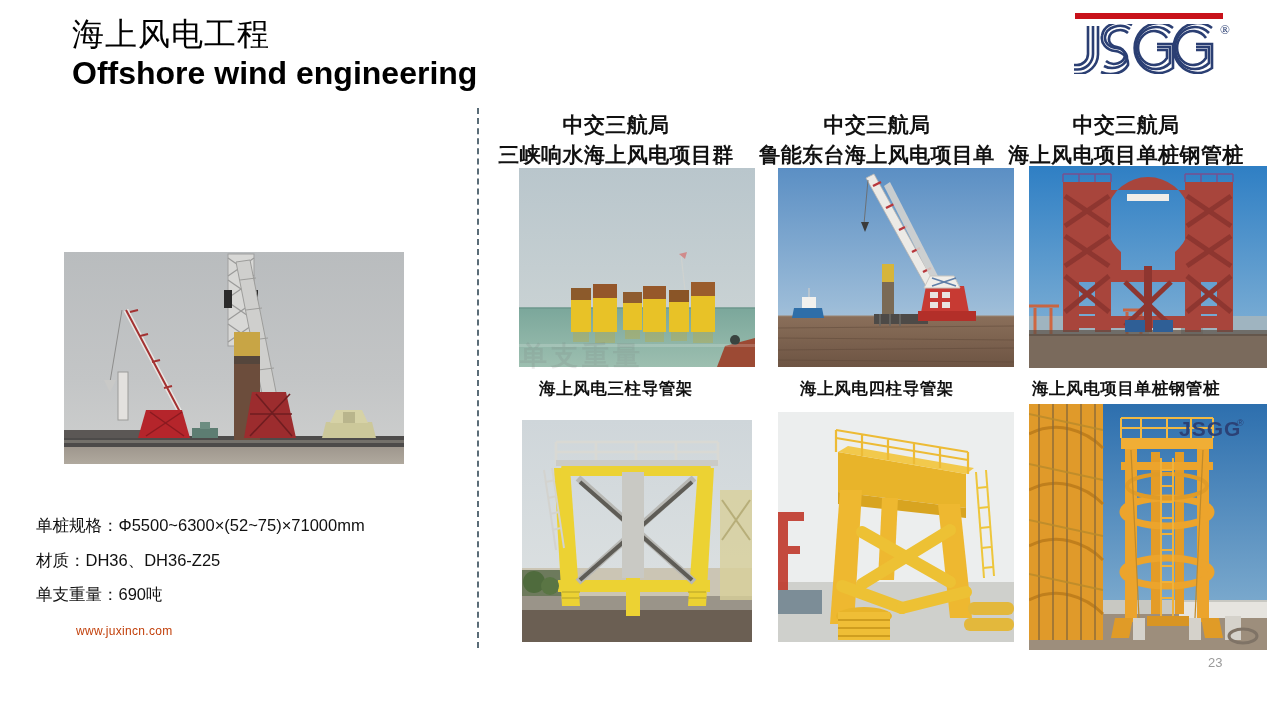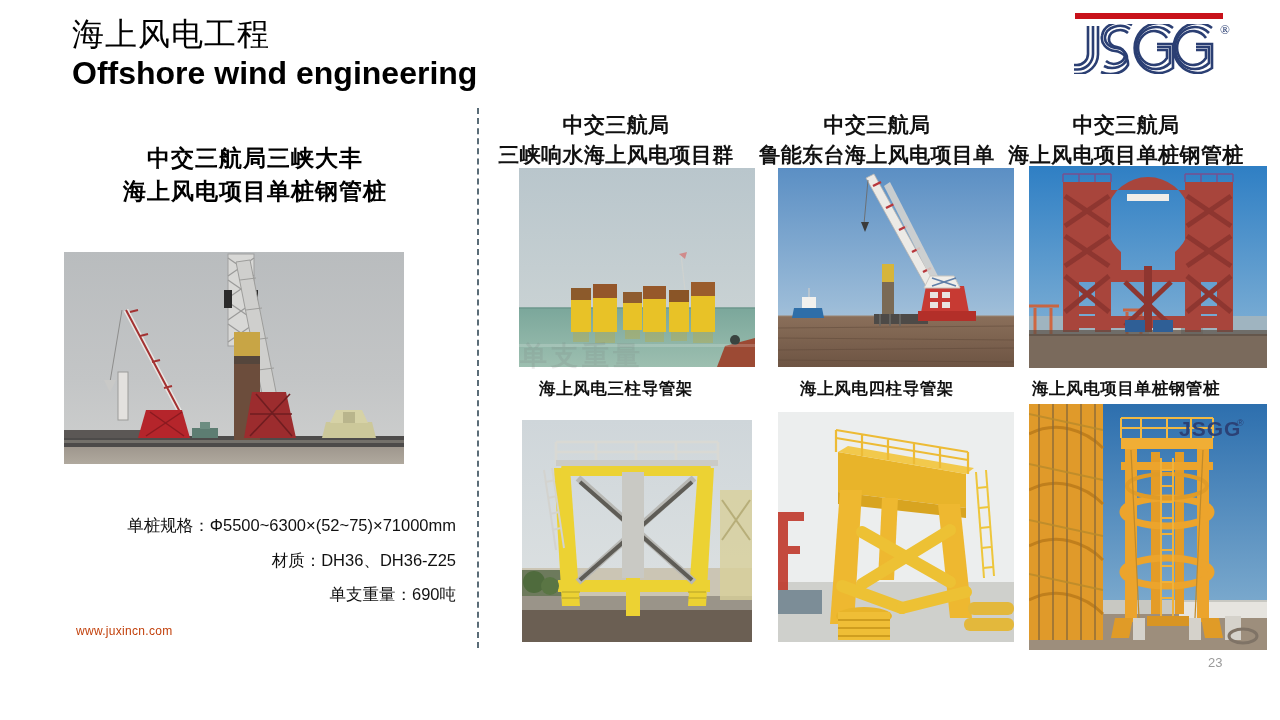--- a/index.html
+++ b/index.html
@@ -112,21 +112,20 @@
     height: 212px;
     overflow: hidden;
     border: 0;
   }
 
   .spec-list {
     position: absolute;
     left: 36px;
     top: 508px;
     width: 420px;
-    text-align: right;
   }
   .spec-line {
     font-size: 16.5px;
     line-height: 2.1;
     color: #111;
     white-space: nowrap;
   }
 
   
   .cap {
@@ -238,24 +237,20 @@
           <path d="M30,9 A20,21 0 1 0 30,39 L30,23 L17,23"></path>
           <path d="M33,4 A24,25 0 1 0 33,44 L33,20 L17,20"></path>
         </g>
       </svg>
     </div>
     <div class="logo-reg">®</div>
   </div>
 
   <div class="divider"></div>
 
-  <div class="left-caption">
-    <div>中交三航局三峡大丰</div>
-    <div>海上风电项目单桩钢管桩</div>
-  </div>
 
   <div class="left-photo">
     <svg viewBox="0 0 340 212" xmlns="http://www.w3.org/2000/svg" aria-hidden="true">
       <defs>
         <linearGradient id="gSky" x1="0" y1="0" x2="0" y2="1">
           <stop offset="0%" stop-color="#b9bcbe"></stop>
           <stop offset="60%" stop-color="#c3c5c6"></stop>
           <stop offset="100%" stop-color="#cfd0cf"></stop>
         </linearGradient>
         <linearGradient id="gSea1" x1="0" y1="0" x2="0" y2="1">

